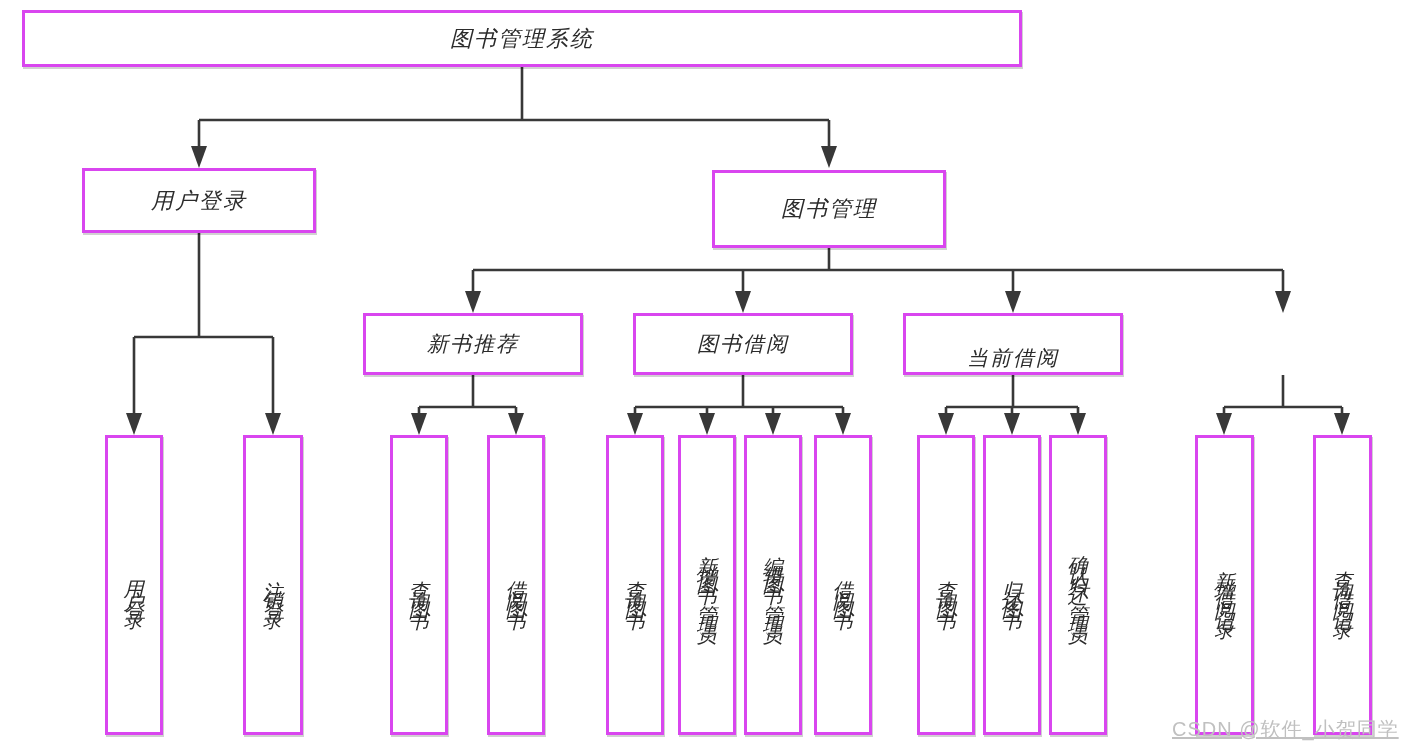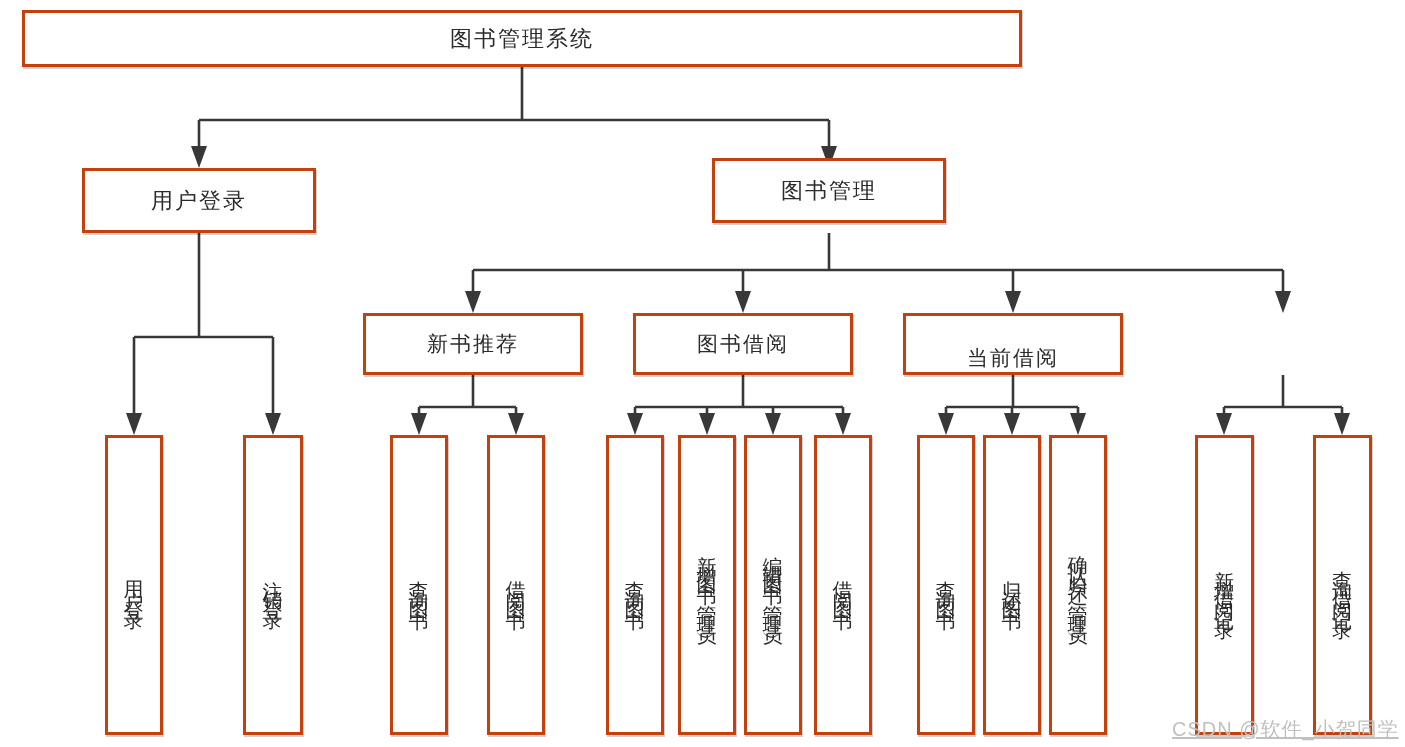--- a/index.html
+++ b/index.html
@@ -9,29 +9,30 @@
     background:#ffffff;
     font-family:"Liberation Sans","DejaVu Sans",sans-serif;
     color:#2b2b2b;
     overflow:hidden;
   }
   .connectors{position:absolute;left:0;top:0;z-index:1;}
   .node{
     position:absolute;
     box-sizing:border-box;
     background:#ffffff;
-    border:3px solid #c2410c;
+    border:3px solid #d946ef;
     box-shadow:1px 2px 0 rgba(0,0,0,0.18);
     display:flex;align-items:center;justify-content:center;
     z-index:2;
+    font-style:italic;
   }
   .hbox{font-size:22px;letter-spacing:2px;white-space:nowrap;}
   .root{left:22px;top:10px;width:1000px;height:57px;}
   .lvl2-left{left:82px;top:168px;width:234px;height:65px;}
-  .lvl2-right{left:712px;top:158px;width:234px;height:65px;}
+  .lvl2-right{left:712px;top:170px;width:234px;height:78px;}
   .lvl3{top:313px;width:220px;height:62px;font-size:21px;}
   .lvl3.p0{left:363px;}
   .lvl3.p1{left:633px;}
   .lvl3.p2{left:903px;align-items:flex-end;}
   .lvl3.p3{left:1173px;}
   .leaf{top:435px;height:300px;width:58px;}
   .leaf span{
     writing-mode:vertical-rl;
     font-size:20px;
     letter-spacing:10px;

